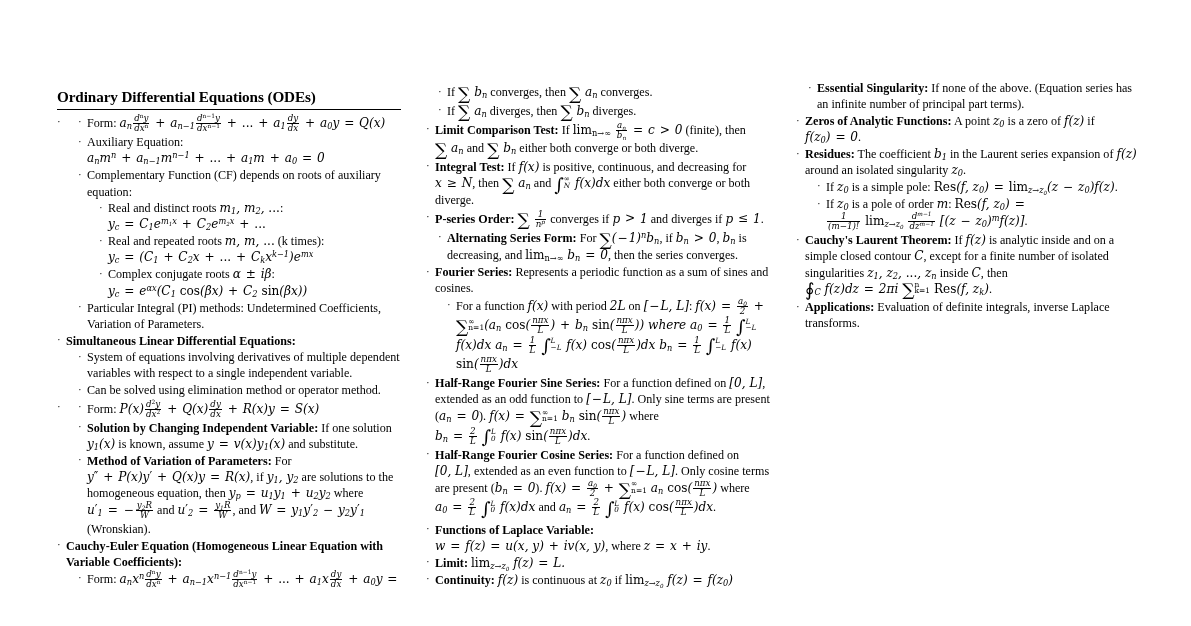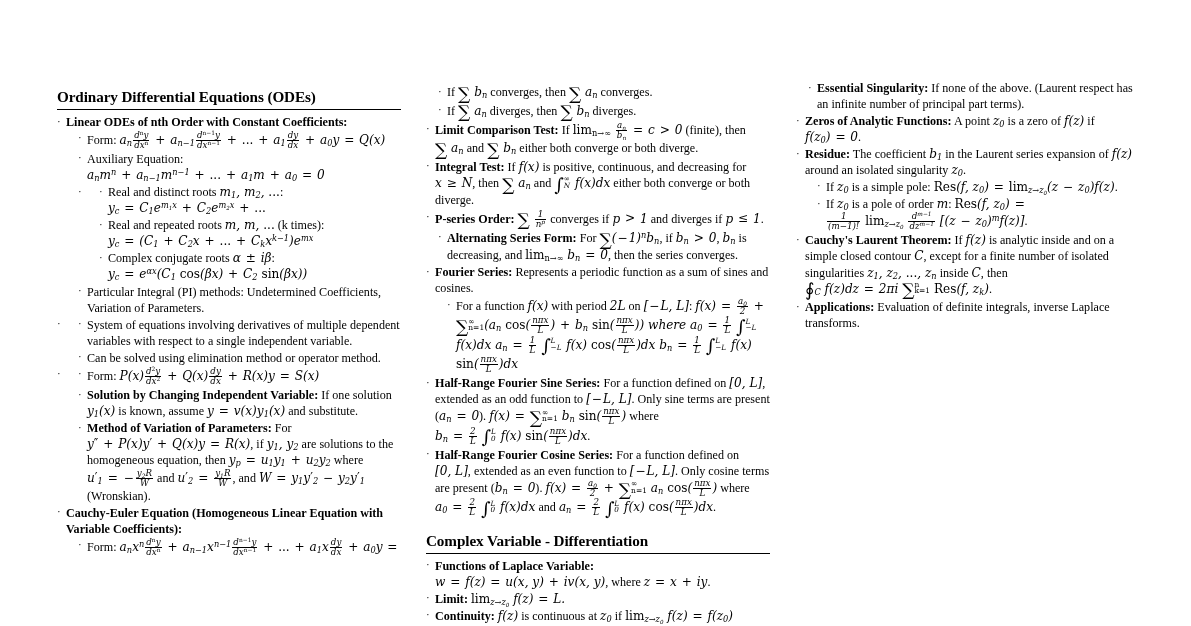--- a/index.html
+++ b/index.html
@@ -160,43 +160,43 @@
   <div class="columns">
 
     <div class="column col-1">
       <div class="col-inner">
         <h2 class="section-heading">Ordinary Differential Equations (ODEs)</h2>
 
         <ul class="lvl lvl1">
 
           <li class="item">
             <span class="bullet">·</span>
-            <span class="body">
-              <span class="b">Linear ODEs of nth Order with Constant Coefficients:</span>
-            </span>
             <ul class="lvl lvl2">
 
               <li class="item">
                 <span class="bullet">·</span>
                 <span class="body">
                   <span>Form:</span>
                   <span class="m">a<sub>n</sub><span class="frac"><span class="num">d<sup class="up">n</sup>y</span><span class="den">dx<sup class="up">n</sup></span></span> <span class="op">+</span> a<sub>n−1</sub><span class="frac"><span class="num">d<sup class="up">n−1</sup>y</span><span class="den">dx<sup class="up">n−1</sup></span></span> <span class="op">+</span> <span class="up">...</span> <span class="op">+</span> a<sub>1</sub><span class="frac"><span class="num">dy</span><span class="den">dx</span></span> <span class="op">+</span> a<sub>0</sub>y <span class="op">=</span> Q(x)</span>
                 </span>
               </li>
 
               <li class="item">
                 <span class="bullet">·</span>
                 <span class="body">
                   <span>Auxiliary Equation:</span>
                   <span class="m">a<sub>n</sub>m<sup>n</sup> <span class="op">+</span> a<sub>n−1</sub>m<sup>n−1</sup> <span class="op">+</span> <span class="up">...</span> <span class="op">+</span> a<sub>1</sub>m <span class="op">+</span> a<sub>0</sub> <span class="op">=</span> 0</span>
                 </span>
               </li>
 
               <li class="item">
                 <span class="bullet">·</span>
+                <span class="body">
+                  <span>Complementary Function (CF) depends on roots of auxiliary equation:</span>
+                </span>
                 <ul class="lvl lvl3">
                   <li class="item">
                     <span class="bullet">·</span>
                     <span class="body">
                       <span>Real and distinct roots <span class="m">m<sub>1</sub>, m<sub>2</sub>, <span class="up">...</span></span>:</span>
                       <span class="m">y<sub>c</sub> <span class="op">=</span> C<sub>1</sub>e<sup>m<sub>1</sub>x</sup> <span class="op">+</span> C<sub>2</sub>e<sup>m<sub>2</sub>x</sup> <span class="op">+</span> <span class="up">...</span></span>
                     </span>
                   </li>
                   <li class="item">
                     <span class="bullet">·</span>
@@ -217,20 +217,23 @@
 
               <li class="item">
                 <span class="bullet">·</span>
                 <span class="body">Particular Integral (PI) methods: Undetermined Coefficients, Variation of Parameters.</span>
               </li>
             </ul>
           </li>
 
           <li class="item">
             <span class="bullet">·</span>
+            <span class="body">
+              <span class="b">Simultaneous Linear Differential Equations:</span>
+            </span>
             <ul class="lvl lvl2">
               <li class="item">
                 <span class="bullet">·</span>
                 <span class="body">System of equations involving derivatives of multiple dependent variables with respect to a single independent variable.</span>
               </li>
               <li class="item">
                 <span class="bullet">·</span>
                 <span class="body">Can be solved using elimination method or operator method.</span>
               </li>
             </ul>
@@ -360,21 +363,20 @@
           <li class="item">
             <span class="bullet">·</span>
             <span class="body">
               <span class="b">Half-Range Fourier Cosine Series:</span>
               <span> For a function defined on <span class="m">[0, L]</span>, extended as an even function to <span class="m">[<span class="op">−</span>L, L]</span>. Only cosine terms are present (<span class="m">b<sub>n</sub> <span class="op">=</span> 0</span>). <span class="m">f(x) <span class="op">=</span> <span class="frac"><span class="num">a<sub>0</sub></span><span class="den">2</span></span> <span class="op">+</span> <span class="bigop">∑</span><span class="sumlim"><span class="over">∞</span><span>n=1</span></span> a<sub>n</sub> <span class="up">cos</span>(<span class="frac"><span class="num">nπx</span><span class="den">L</span></span>)</span> where <span class="m">a<sub>0</sub> <span class="op">=</span> <span class="frac"><span class="num">2</span><span class="den">L</span></span> <span class="intg">∫</span><span class="intlim"><span class="over">L</span><span>0</span></span> f(x)dx</span> and <span class="m">a<sub>n</sub> <span class="op">=</span> <span class="frac"><span class="num">2</span><span class="den">L</span></span> <span class="intg">∫</span><span class="intlim"><span class="over">L</span><span>0</span></span> f(x) <span class="up">cos</span>(<span class="frac"><span class="num">nπx</span><span class="den">L</span></span>)dx</span>.</span>
             </span>
           </li>
 
         </ul>
 
-        <h2 class="section-heading spaced">Complex Variable - Differentiation</h2>
 
         <ul class="lvl lvl1">
           <li class="item">
             <span class="bullet">·</span>
             <span class="body">
               <span class="b">Functions of Laplace Variable:</span>
               <span class="m"> w <span class="op">=</span> f(z) <span class="op">=</span> u(x, y) <span class="op">+</span> iv(x, y)</span><span>, where <span class="m">z <span class="op">=</span> x <span class="op">+</span> iy</span>.</span>
             </span>
           </li>
           <li class="item">
@@ -397,37 +399,37 @@
 
     <div class="column col-3">
       <div class="col-inner">
         <ul class="lvl lvl1">
 
           <ul class="lvl lvl2" style="padding-left:12px;">
             <li class="item">
               <span class="bullet">·</span>
               <span class="body">
                 <span class="b">Essential Singularity:</span>
-                <span>If none of the above. (Laurent respect has an infinite number of principal part terms).</span>
+                <span>If none of the above. (Equation series has an infinite number of principal part terms).</span>
               </span>
             </li>
           </ul>
 
           <li class="item">
             <span class="bullet">·</span>
             <span class="body">
               <span class="b">Zeros of Analytic Functions:</span>
               <span> A point <span class="m">z<sub>0</sub></span> is a zero of <span class="m">f(z)</span> if <span class="m">f(z<sub>0</sub>) <span class="op">=</span> 0</span>.</span>
             </span>
           </li>
 
           <li class="item">
             <span class="bullet">·</span>
             <span class="body">
-              <span class="b">Residue:</span>
+              <span class="b">Residues:</span>
               <span> The coefficient <span class="m">b<sub>1</sub></span> in the Laurent series expansion of <span class="m">f(z)</span> around an isolated singularity <span class="m">z<sub>0</sub></span>.</span>
             </span>
             <ul class="lvl lvl2">
               <li class="item">
                 <span class="bullet">·</span>
                 <span class="body">
                   <span>If <span class="m">z<sub>0</sub></span> is a simple pole: <span class="m"><span class="up">Res</span>(f, z<sub>0</sub>) <span class="op">=</span> <span class="up">lim</span><sub>z→z<sub>0</sub></sub>(z <span class="op">−</span> z<sub>0</sub>)f(z)</span>.</span>
                 </span>
               </li>
               <li class="item">

